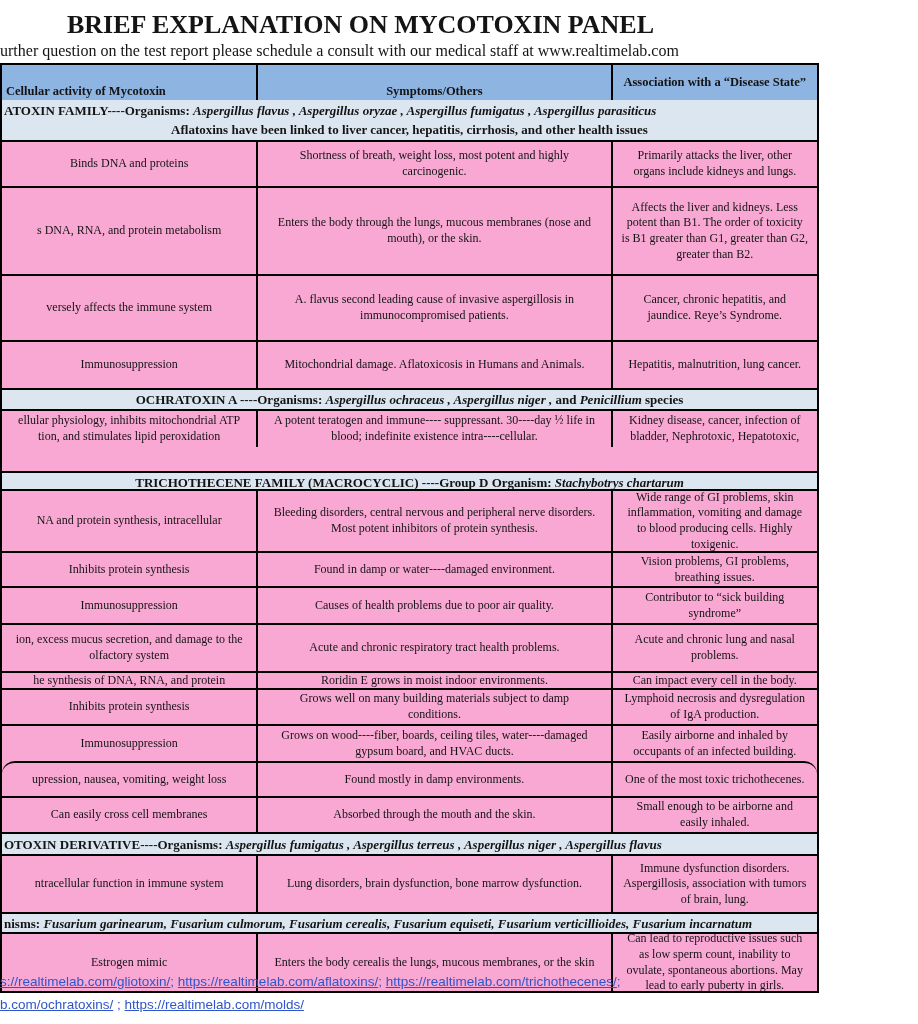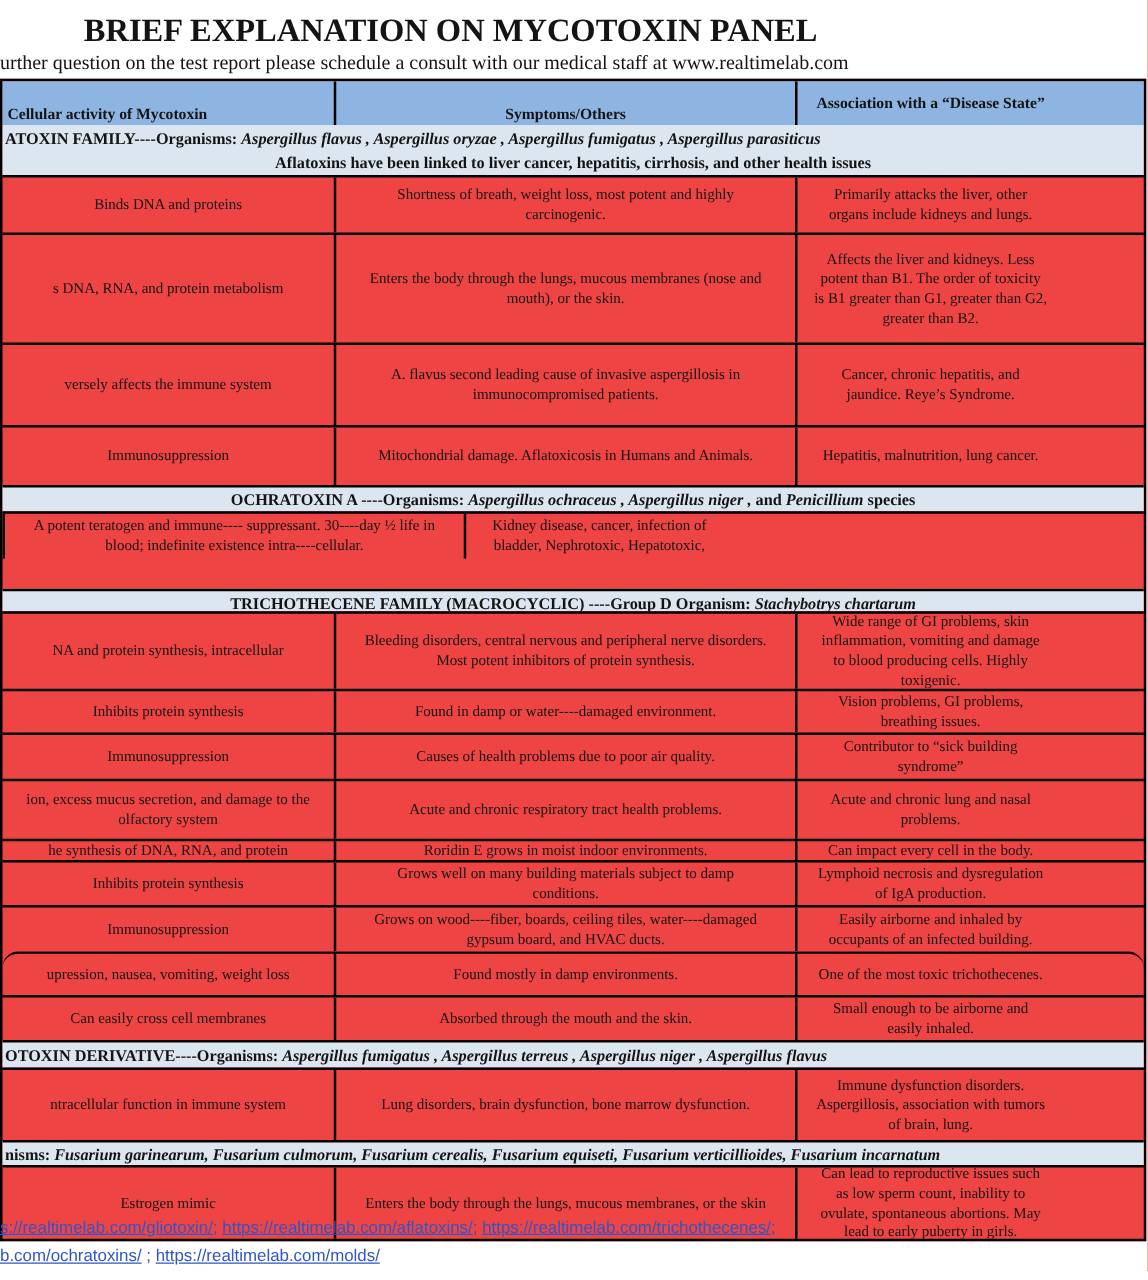--- a/index.html
+++ b/index.html
@@ -3,21 +3,21 @@
 <meta charset="utf-8">
 <style>
   :root{
     --hdrbg:#8EB4E2; --secbg:#DCE6F1; --border:#000; --link:#2F55C8; --text:#141414; --pagebg:#fff;
   }
   html,body{margin:0;padding:0;}
   .page{position:relative;width:918px;height:1024px;background:var(--pagebg);overflow:hidden;
         font-family:"Liberation Serif", serif;color:var(--text);}
   .title{position:absolute;left:67px;top:10px;font-size:26px;font-weight:bold;white-space:nowrap;}
   .subtitle{position:absolute;left:0;top:42px;font-size:16px;white-space:nowrap;}
-  .tbl{position:absolute;left:0;top:63px;width:917px;border:2px solid var(--border);box-sizing:border-box;background:#ef4444;}
+  .tbl{position:absolute;left:0;top:63px;width:819px;border:2px solid var(--border);box-sizing:border-box;background:#f9a8d4;}
   .row{display:flex;border-top:2px solid var(--border);box-sizing:border-box;overflow:hidden;flex-shrink:0;}
   .row:first-child{border-top:none;}
   .c{box-sizing:border-box;overflow:hidden;display:flex;align-items:center;justify-content:center;
      font-size:12px;line-height:1.3;padding:1px 3px;}
   .c .txt{width:100%;text-align:center;white-space:pre-line;}
   .c1{width:265px;}
   .c2{width:369px;border-left:2px solid var(--border);}
   .c3{width:215px;border-left:2px solid var(--border);}
   .hdr{background:var(--hdrbg);height:35px;font-weight:bold;}
   .hdr .c{font-size:12.5px;}
@@ -107,20 +107,24 @@
             <div class="txt">Mitochondrial damage.  Aflatoxicosis in Humans and Animals.</div>
           </div>
           <div class="c c3">
             <div class="txt">Hepatitis, malnutrition, lung cancer.</div>
           </div>
         </div>
         <div class="row sec" style="height: 21px;">
           <div class="secline center"><span>OCHRATOXIN A ----Organisms: </span><span class="it">Aspergillus ochraceus , Aspergillus niger ,</span><span> and </span><span class="it">Penicillium</span><span> species</span></div>
         </div>
         <div class="row" style="height: 38px;">
+          <div class="c c1">
+            <div class="txt">ellular physiology, inhibits mitochondrial ATP
+tion, and stimulates lipid peroxidation</div>
+          </div>
           <div class="c c2">
             <div class="txt">A potent teratogen and immune---- suppressant. 30----day ½ life in
 blood; indefinite existence intra----cellular.</div>
           </div>
           <div class="c c3">
             <div class="txt">Kidney disease, cancer, infection of
 bladder, Nephrotoxic, Hepatotoxic,</div>
           </div>
         </div>
         <div class="row sec" style="height: 18px; margin-top: 24px;">
@@ -255,21 +259,21 @@
           </div>
         </div>
         <div class="row sec" style="height: 20px;">
           <div class="secline left"><span>nisms:  </span><span class="it">Fusarium garinearum, Fusarium culmorum, Fusarium cerealis, Fusarium equiseti, Fusarium verticillioides, Fusarium incarnatum</span></div>
         </div>
         <div class="row" style="height: 59px;">
           <div class="c c1">
             <div class="txt">Estrogen mimic</div>
           </div>
           <div class="c c2">
-            <div class="txt">Enters the body through the lungs, mucous membranes, or the skin</div>
+            <div class="txt">Enters the body cerealis the lungs, mucous membranes, or the skin</div>
           </div>
           <div class="c c3">
             <div class="txt">Can lead to reproductive issues such
 as low sperm count, inability to
 ovulate, spontaneous abortions.  May
 lead to early puberty in girls.</div>
           </div>
         </div>
       </div>
   </div>

